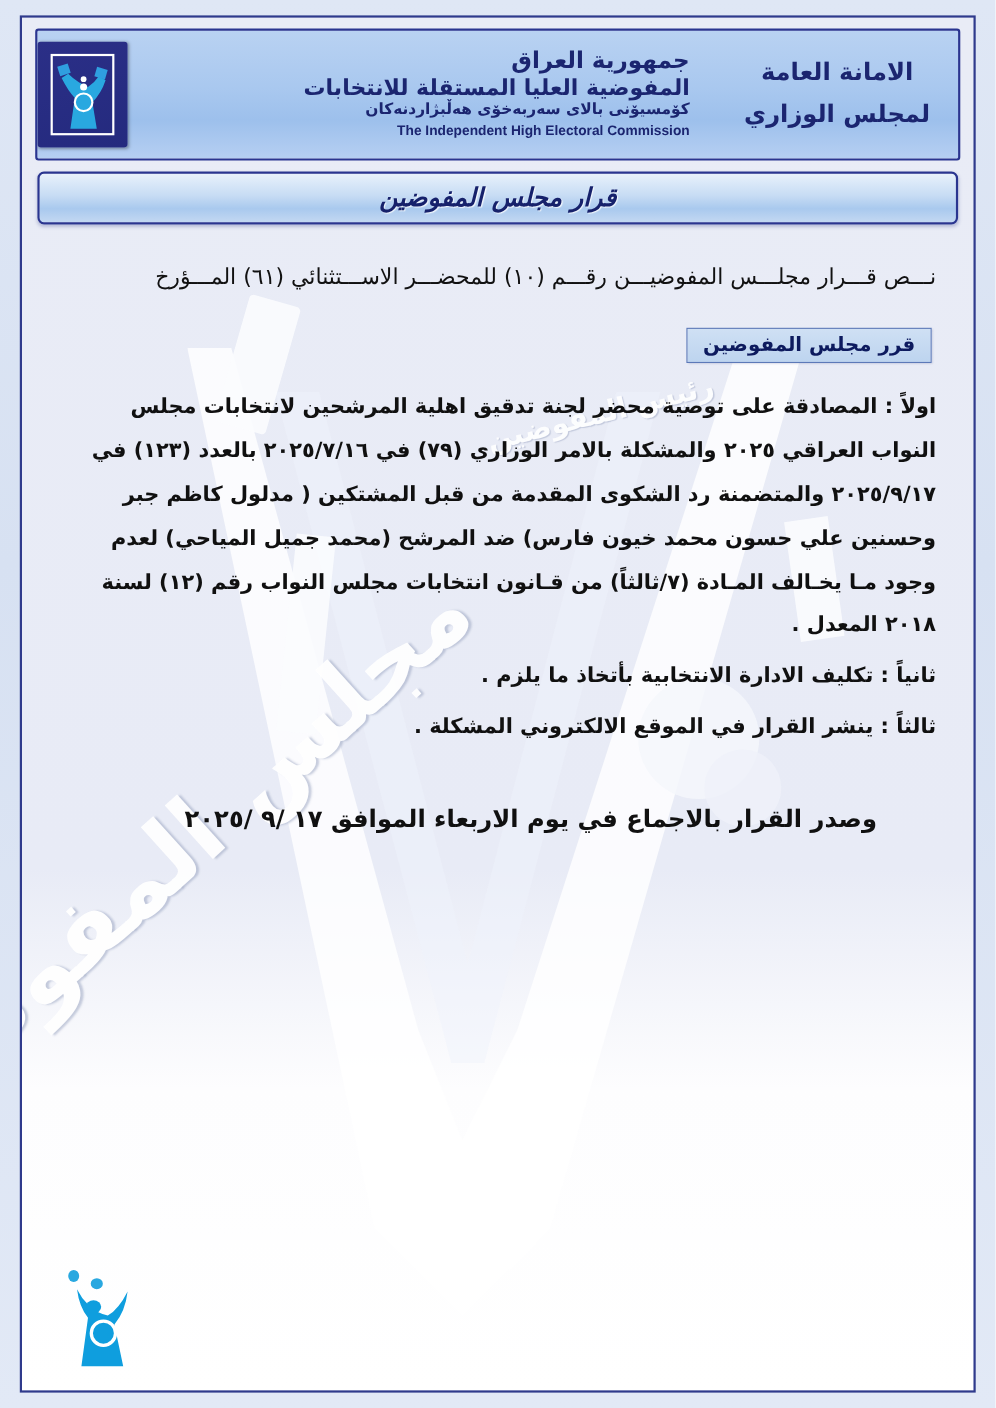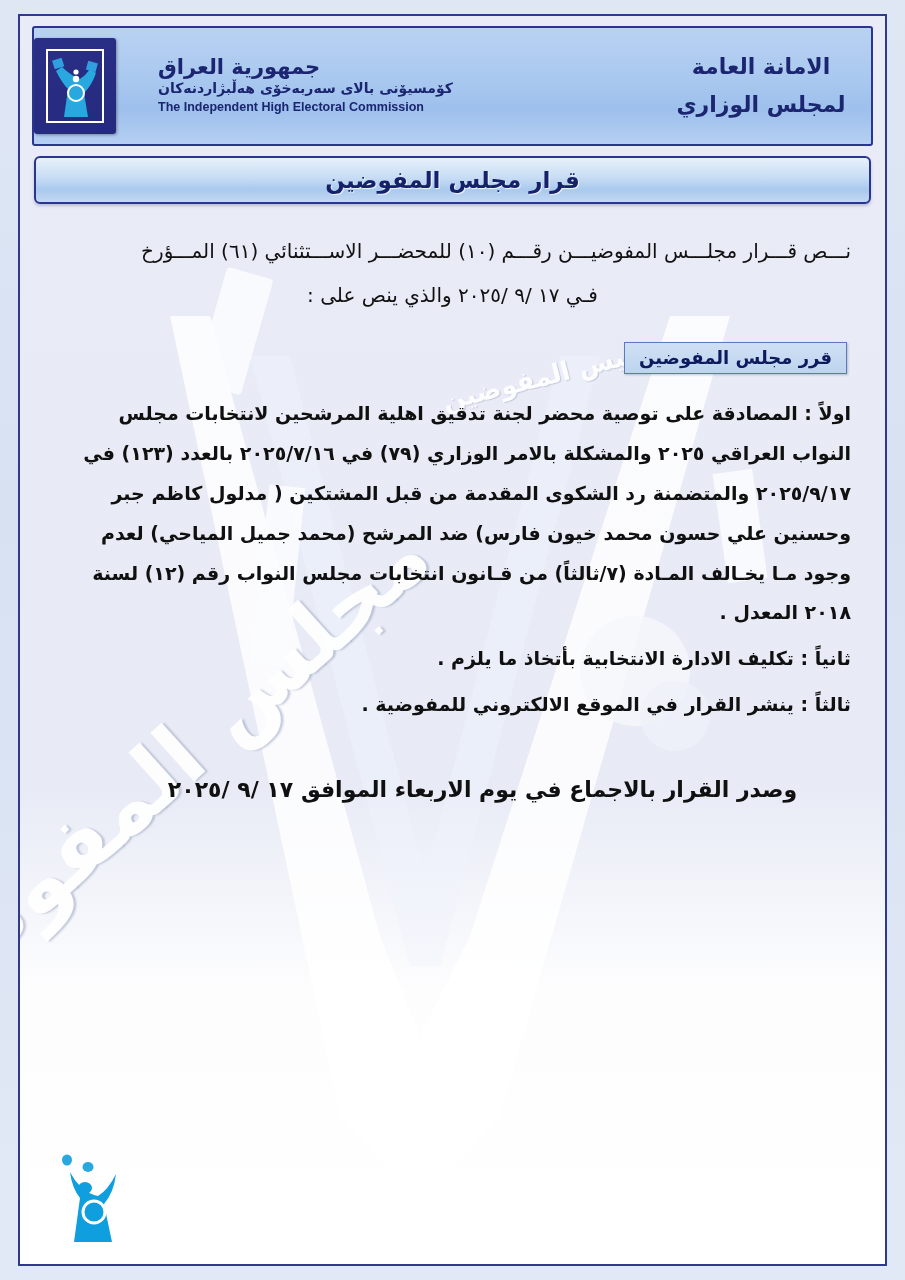--- a/index.html
+++ b/index.html
@@ -109,21 +109,21 @@
     height: 96px;
     background: linear-gradient(160deg, #2b2f87 0%, #242a7e 100%);
     border-radius: 3px;
     display: flex;
     align-items: center;
     justify-content: center;
     box-shadow: 1px 1px 3px rgba(0,0,0,.35);
   }
   .header-center {
     flex: 1 1 auto;
-    text-align: left;
+    text-align: right;
     color: #1b2570;
     padding: 0 6px;
   }
   .hc-l1 { font-size: 21px; font-weight: bold; line-height: 1.15; letter-spacing: .5px; }
   .hc-l2 { font-size: 20px; font-weight: bold; line-height: 1.2; }
   .hc-l3 { font-size: 14px; font-weight: bold; line-height: 1.4; }
   .hc-l4 {
     font-size: 12.5px; font-weight: bold; line-height: 1.5;
     font-family: "Liberation Sans", sans-serif;
     direction: ltr;
@@ -145,20 +145,21 @@
     z-index: 2;
     margin: 10px 14px 0 14px;
     height: 48px;
     border: 2px solid #2a3590;
     border-radius: 6px;
     background: linear-gradient(180deg, #e8f1fb 0%, #c7dcf4 45%, #a9c9ee 72%, #c3d8f2 100%);
     display: flex;
     align-items: center;
     justify-content: center;
     box-shadow: 0 2px 3px rgba(40,50,130,.25);
+    font-style: italic;
   }
   .title-banner span {
     font-size: 23px;
     font-weight: bold;
     color: #16216b;
     text-shadow: 1px 1px 1px rgba(255,255,255,.8);
   }
 
   
   .body {
@@ -258,20 +259,21 @@
   </div>
 
   <div class="header">
     <div class="header-right">
       <div>الامانة العامة</div>
       <div>لمجلس الوزاري</div>
     </div>
 
     <div class="header-center">
       <div class="hc-l1">جمهورية العراق</div>
+      <div class="hc-l2">المفوضية العليا المستقلة للانتخابات</div>
       <div class="hc-l3">كۆمسیۆنی بالای سەربەخۆی هەڵبژاردنەکان</div>
       <div class="hc-l4">The Independent High Electoral Commission</div>
     </div>
 
     <div class="header-logo">
       <svg width="66" height="82" viewBox="0 0 66 82">
         <rect x="5" y="5" width="56" height="72" fill="none" stroke="#ffffff" stroke-width="2"></rect>
         <path d="M30 30 Q24 26 20 22 L14 26 Q20 38 26 44 L22 72 L46 72 L42 48 Q50 40 54 28 L48 24 Q44 30 38 34 Z" fill="#29a8e0"></path>
         <circle cx="34" cy="48" r="8" fill="none" stroke="#ffffff" stroke-width="2"></circle>
         <circle cx="34" cy="34" r="3.2" fill="#ffffff"></circle>
@@ -283,32 +285,31 @@
   </div>
 
   <div class="title-banner">
     <span>قرار مجلس المفوضين</span>
   </div>
 
   <div class="body">
 
     <p class="para intro">
       <span>نـــص قـــرار مجلـــس المفوضيـــن رقـــم (١٠) للمحضـــر الاســـتثنائي (٦١) المـــؤرخ</span>
-      <span class="ln2">فـي   ١٧ /٩ /٢٠٢٥ والذي ينص على :</span>
     </p>
 
 
     <div class="decide-box-wrap">
       <div class="decide-box">قرر مجلس المفوضين</div>
     </div>
 
     <div class="decision">
       <span class="clause c1">اولاً : المصادقة على توصية محضر لجنة تدقيق اهلية المرشحين لانتخابات مجلس النواب العراقي ٢٠٢٥ والمشكلة بالامر الوزاري (٧٩) في ٢٠٢٥/٧/١٦ بالعدد (١٢٣) في ٢٠٢٥/٩/١٧ والمتضمنة رد الشكوى المقدمة من قبل المشتكين ( مدلول كاظم جبر وحسنين علي حسون محمد خيون فارس) ضد المرشح (محمد جميل المياحي) لعدم وجود مـا يخـالف المـادة (٧/ثالثاً) من قـانون انتخابات مجلس النواب رقم (١٢) لسنة ٢٠١٨ المعدل .</span>
       <span class="clause c2">ثانياً : تكليف الادارة الانتخابية بأتخاذ ما يلزم .</span>
-      <span class="clause c3">ثالثاً : ينشر القرار في الموقع الالكتروني للمفوضية .</span>
+      <span class="clause c3">ثالثاً : ينشر القرار في الموقع الالكتروني المشكلة .</span>
     </div>
 
     <div class="closing">وصدر القرار بالاجماع في يوم الاربعاء الموافق   ١٧ /٩ /٢٠٢٥</div>
   </div>
 
   <svg class="bottom-logo" viewBox="0 0 78 118">
     <path d="M16 44 Q18 60 26 70 L20 114 L58 114 L50 76 Q60 64 62 46 Q54 62 44 68 Q34 66 26 58 Q20 52 16 44 Z" fill="#0f9ede"></path>
     <circle cx="40" cy="84" r="11" fill="none" stroke="#ffffff" stroke-width="3"></circle>
     <ellipse cx="31" cy="60" rx="7" ry="6" fill="#0f9ede"></ellipse>
     <ellipse cx="13" cy="32" rx="5" ry="5.5" fill="#29a8e0"></ellipse>

